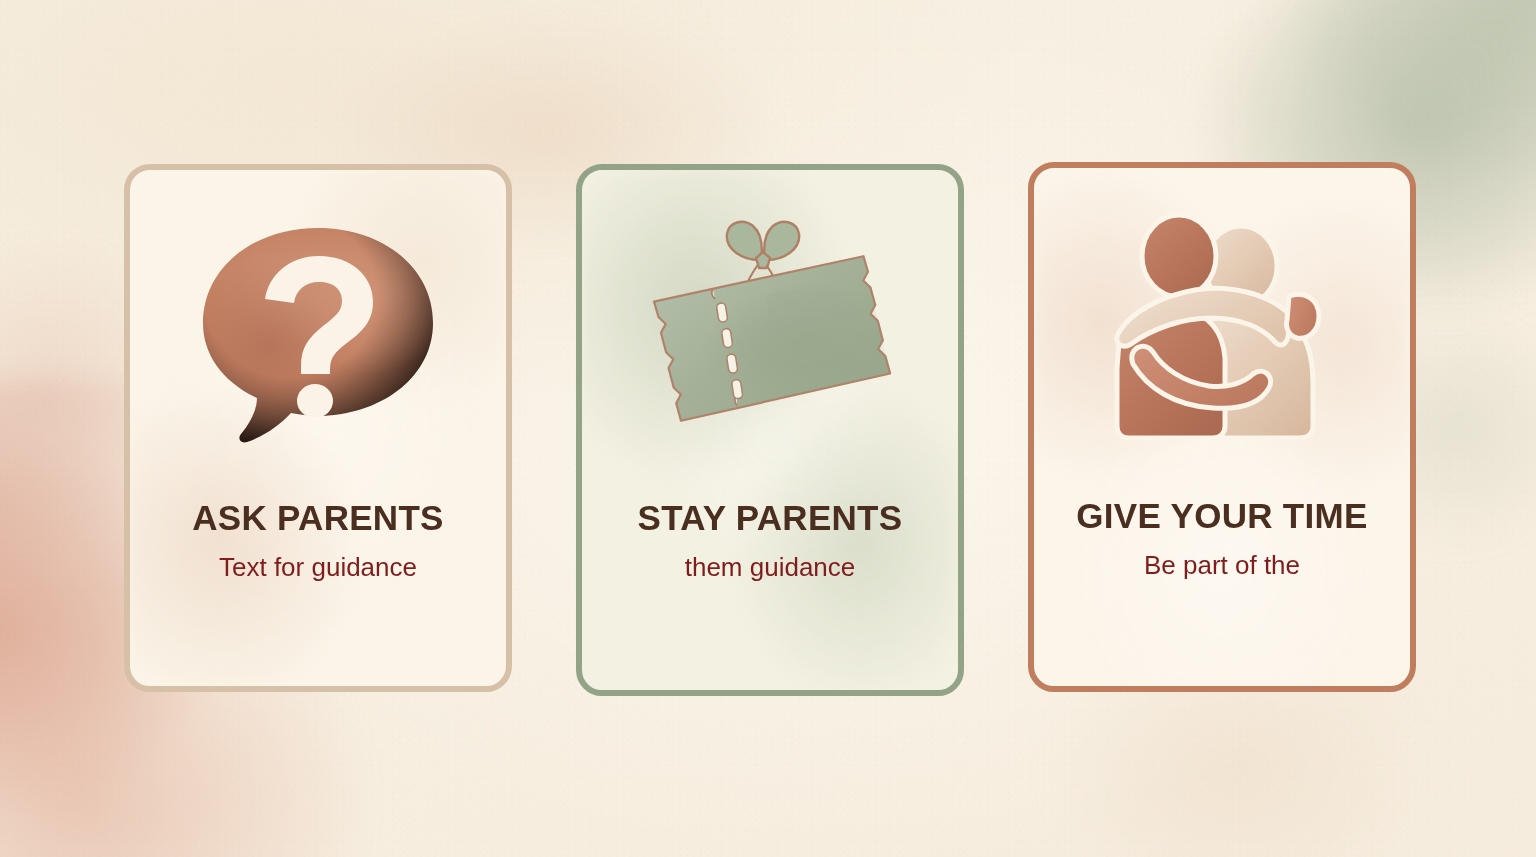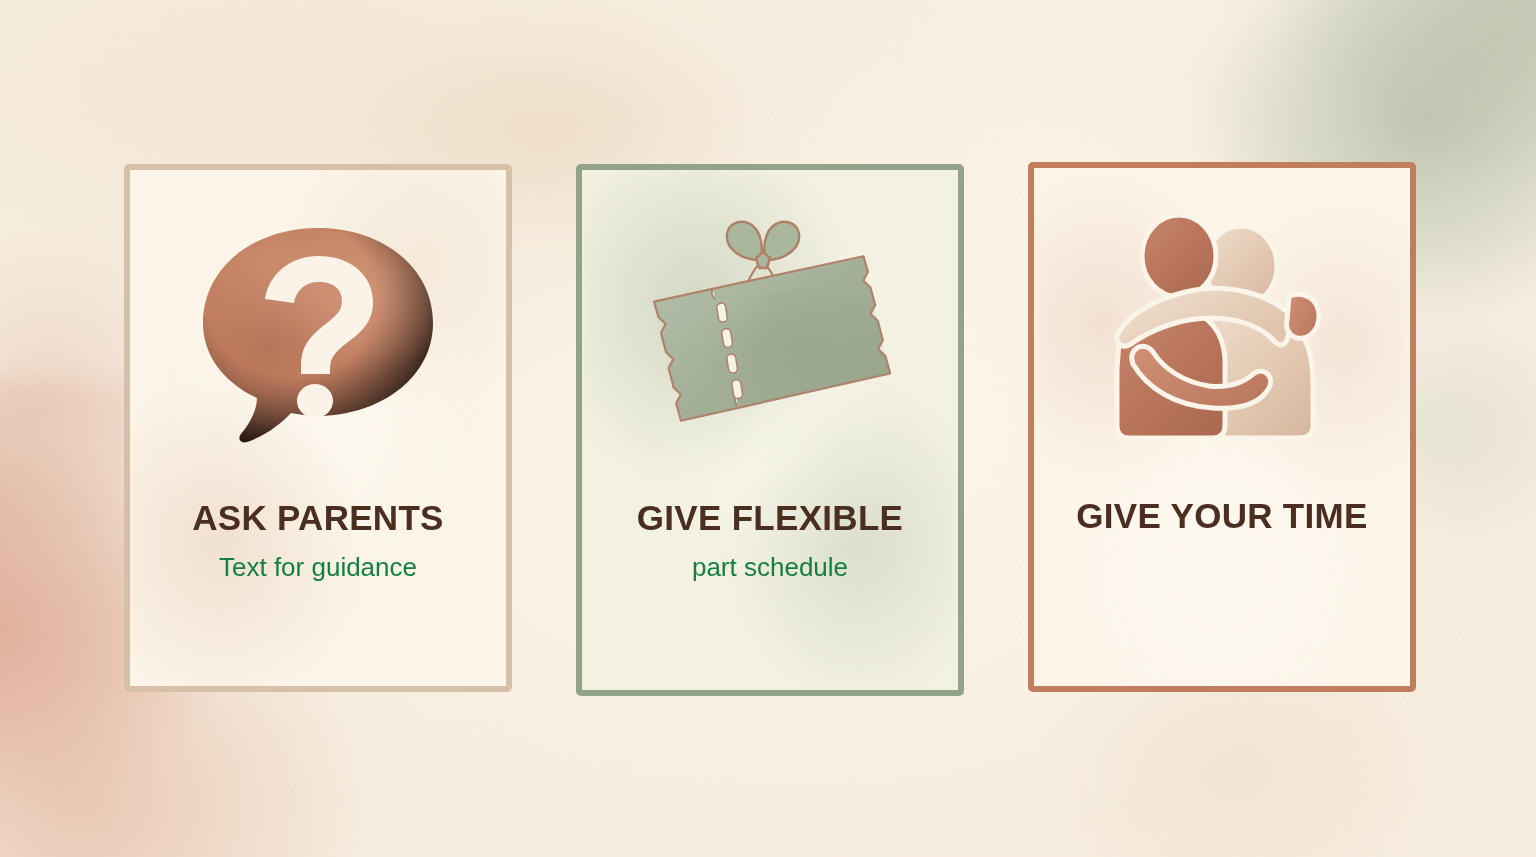--- a/index.html
+++ b/index.html
@@ -78,21 +78,21 @@
       radial-gradient(circle at 11% 23%, rgba(180,150,120,0.05) 0.8px, transparent 1.2px),
       radial-gradient(circle at 71% 57%, rgba(180,150,120,0.05) 0.8px, transparent 1.2px),
       radial-gradient(circle at 41% 81%, rgba(180,150,120,0.045) 0.8px, transparent 1.2px);
     background-size: 7px 7px, 11px 11px, 13px 13px;
   }
 
   
   .card {
     position: absolute;
     box-sizing: border-box;
-    border-radius: 5px;
+    border-radius: 26px;
     border-style: solid;
     border-width: 6px;
     display: flex;
     flex-direction: column;
     align-items: center;
     overflow: hidden;
   }
   .card-inner-wash {
     position: absolute;
     inset: 0;
@@ -165,21 +165,21 @@
     font-weight: 700;
     letter-spacing: 0.3px;
     color: #4a2e20;
     line-height: 1.05;
     margin: 0 0 14px 0;
     white-space: nowrap;
   }
   .card-subtitle {
     font-size: 26px;
     font-weight: 400;
-    color: #15803d;
+    color: #7f1d1d;
     line-height: 1.3;
     margin: 0;
   }
 </style>
 </head>
 <body>
 
 <div id="canvas">
 
   <div class="wash" id="wash-base"></div>
@@ -314,23 +314,23 @@
             <rect x="101" y="138" width="9" height="19" rx="4.5"></rect>
             <rect x="102" y="164" width="9" height="19" rx="4.5"></rect>
           </g>
 
           <path d="M150 86 C 190 80 226 92 236 116 C 244 138 220 154 186 158 C 160 161 146 150 148 130 Z" fill="#9eae93" opacity="0.28"></path>
         </g>
       </svg>
     </div>
 
     <div class="text-block">
-      <div class="card-title">GIVE FLEXIBLE</div>
+      <div class="card-title">STAY PARENTS</div>
       <div class="card-subtitle">
-        <div>part schedule</div>
+        <div>them guidance</div>
       </div>
     </div>
   </div>
 
   <div class="card" id="card-3">
     <div class="card-inner-wash"></div>
 
     <div class="icon-wrap">
       <svg width="262" height="250" viewBox="0 0 262 250">
         <defs>
@@ -394,17 +394,18 @@
         <path d="M198 88
                  C 214 82 228 92 228 108
                  C 228 122 218 132 206 130
                  C 198 128 194 120 196 112 Z" fill="url(#armDark)" stroke="#fbf4e9" stroke-width="5"></path>
       </svg>
     </div>
 
     <div class="text-block">
       <div class="card-title">GIVE YOUR TIME</div>
       <div class="card-subtitle">
+        <div>Be part of the</div>
       </div>
     </div>
   </div>
 
 </div>
 
 </body></html>

